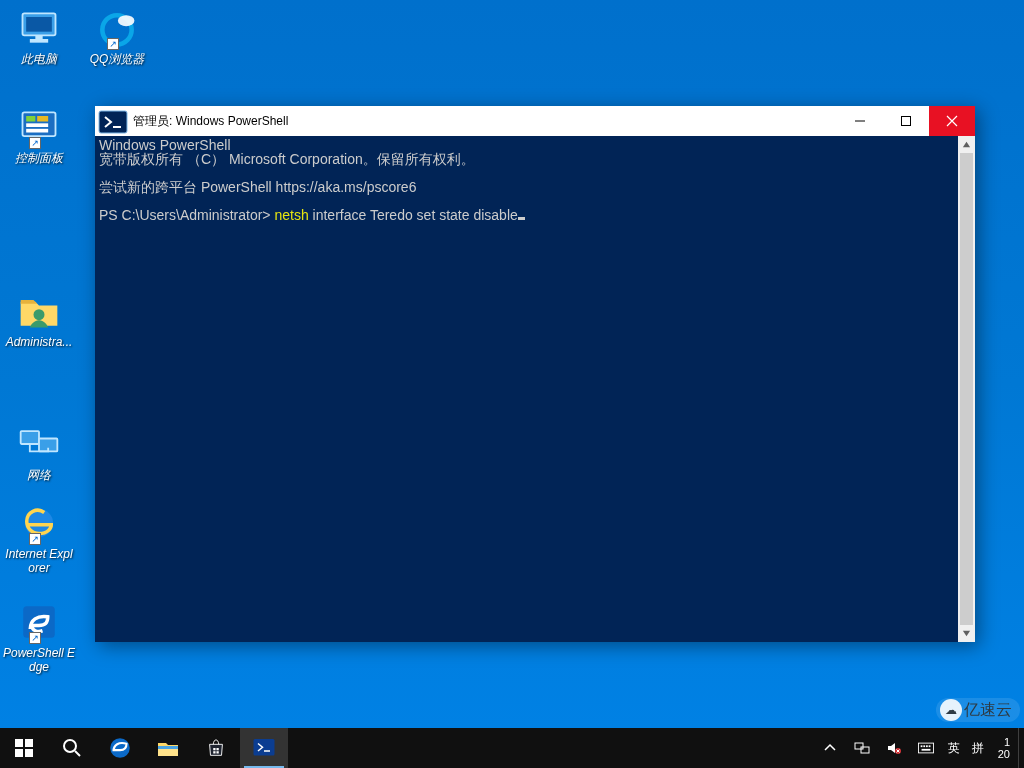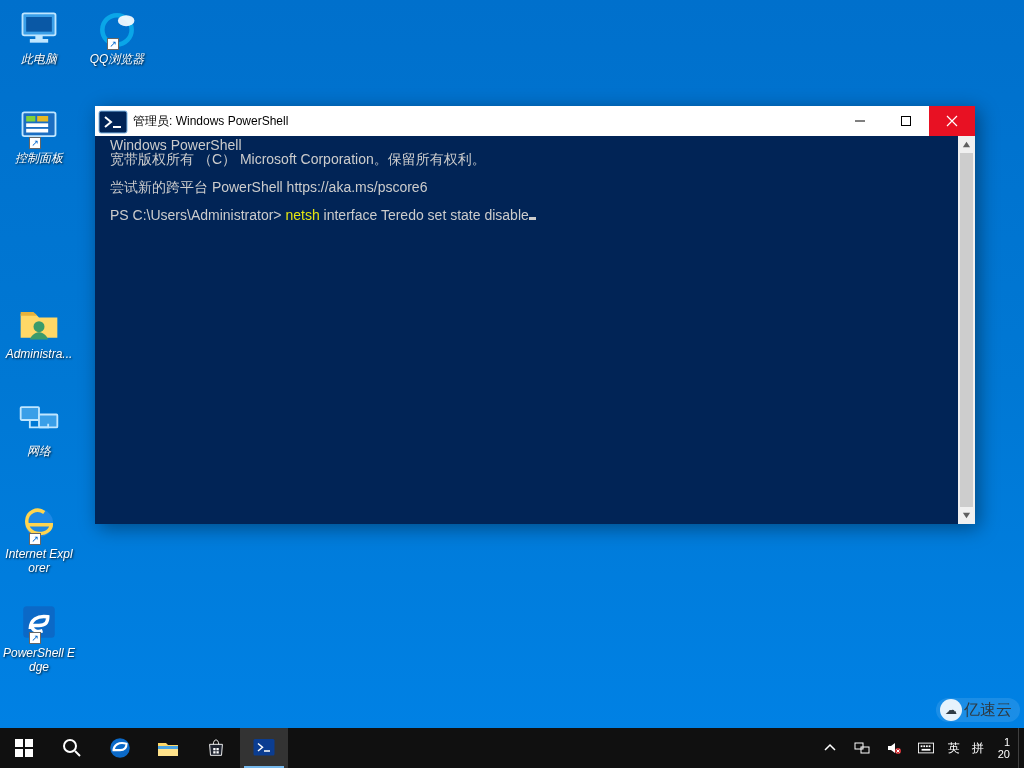--- a/index.html
+++ b/index.html
@@ -7,31 +7,31 @@
 body { background: linear-gradient(to bottom, #0070cc, #0078d4 50%, #0082e6); position: relative; }
 
 
 .desktop { position: absolute; left: 0; top: 0; width: 100%; height: calc(100% - 40px); }
 .desktop-icon { position: absolute; width: 74px; display: flex; flex-direction: column; align-items: center; gap: 2px; text-align: center; cursor: pointer; }
 .desktop-icon .icon-img { width: 44px; height: 44px; display: flex; align-items: center; justify-content: center; }
 .desktop-icon .label { color: #fff; font-size: 12px; text-shadow: 1px 1px 2px rgba(0,0,0,.8); line-height: 14px; max-width: 74px; word-break: break-all; font-style: italic; }
 .shortcut-arrow { position: absolute; left: 12px; bottom: 0; width: 12px; height: 12px; background: #fff; border: 1px solid #666; font-size: 9px; display:flex;align-items:center;justify-content:center;color:#0066cc; }
 
 
-.window { position: absolute; left: 95px; top: 106px; width: 880px; height: 418px; background: #012456; box-shadow: 4px 4px 18px rgba(0,0,0,.4); }
+.window { position: absolute; left: 95px; top: 106px; width: 880px; height: 536px; background: #012456; box-shadow: 4px 4px 18px rgba(0,0,0,.4); }
 .titlebar { height: 30px; background: #fff; display: flex; align-items: center; }
 .titlebar-icon { width: 36px; height: 30px; display:flex; align-items:center; justify-content:center; }
 .ps-ico { width:16px; height:16px; background:#012456; display:flex; align-items:center; justify-content:center; color:#fff; font-size:11px; font-family: Consolas, monospace; }
 .titlebar-title { flex: 1; font-size: 12px; color: #000; padding-left: 2px; }
 .winbtns { display: flex; }
 .winbtn { width: 46px; height: 30px; display: flex; align-items: center; justify-content: center; cursor: pointer; }
 .winbtn.close { background: #e81123; color: #fff; }
 .winbtn svg { width: 12px; height: 12px; }
 .term { position: relative; height: calc(100% - 30px); background: #012456; }
-.term-content { padding: 2px 15px; font-family: "NSimSun","SimSun",Consolas,monospace; font-size: 14px; line-height: 14px; color: #cccccc; white-space: pre; }
+.term-content { padding: 2px 4px; font-family: "NSimSun","SimSun",Consolas,monospace; font-size: 14px; line-height: 14px; color: #cccccc; white-space: pre; }
 .term-content .ylw { color: #e5e510; }
 .cursor { display:inline-block; width:7px; height:3px; background:#ccc; vertical-align: bottom; margin-bottom:2px; }
 .scrollbar { position: absolute; right: 0; top: 0; width: 17px; height: 100%; background: #f0f0f0; display:flex; flex-direction:column; }
 .sb-btn { width: 17px; height: 17px; background:#f0f0f0; display:flex;align-items:center;justify-content:center; cursor:pointer; }
 .sb-btn svg { width:9px; height:9px; fill:#606060; }
 .sb-track { flex:1; background:#f0f0f0; position:relative; }
 .sb-thumb { position:absolute; top:0; left:2px; width:13px; height:100%; background:#cdcdcd; }
 
 
 .ps-desktop-ico { position:absolute; left:97px; top:107px; width:32px; height:32px; }
@@ -90,33 +90,33 @@
           <rect x="22" y="12" width="12" height="6" fill="#e8b923"></rect>
           <rect x="10" y="20" width="24" height="4" fill="#ffffff"></rect>
           <rect x="10" y="26" width="24" height="4" fill="#ffffff"></rect>
         </svg>
       <div class="shortcut-arrow">↗</div>
     </div>
     <div class="label">控制面板</div>
   </div>
 
 
-  <div class="desktop-icon" style="left:2px; top:301px;">
+  <div class="desktop-icon" style="left:2px; top:289px;">
     <div class="icon-img">
       <svg viewBox="0 0 48 48" width="44" height="44">
           <path d="M4 14h16l4 4h20v22H4z" fill="#ffd867"></path>
           <path d="M4 12h14l4 4H4z" fill="#e6b23c"></path>
           <circle cx="24" cy="28" r="6" fill="#3b9b6b"></circle>
           <path d="M14 42c2-6 8-8 10-8s8 2 10 8" fill="#3b9b6b"></path>
         </svg>
     </div>
     <div class="label">Administra...</div>
   </div>
 
-  <div class="desktop-icon" style="left:2px; top:398px;">
+  <div class="desktop-icon" style="left:2px; top:422px;">
     <div class="icon-img">
       <svg viewBox="0 0 48 48" width="44" height="44">
           <rect x="4" y="10" width="20" height="14" rx="1" fill="#3a9fe8" stroke="#bfe6ff" stroke-width="2"></rect>
           <rect x="24" y="18" width="20" height="14" rx="1" fill="#3a9fe8" stroke="#bfe6ff" stroke-width="2"></rect>
           <path d="M14 24v8h20v-4" stroke="#bfe6ff" stroke-width="2" fill="none"></path>
         </svg>
     </div>
     <div class="label">网络</div>
   </div>
 

